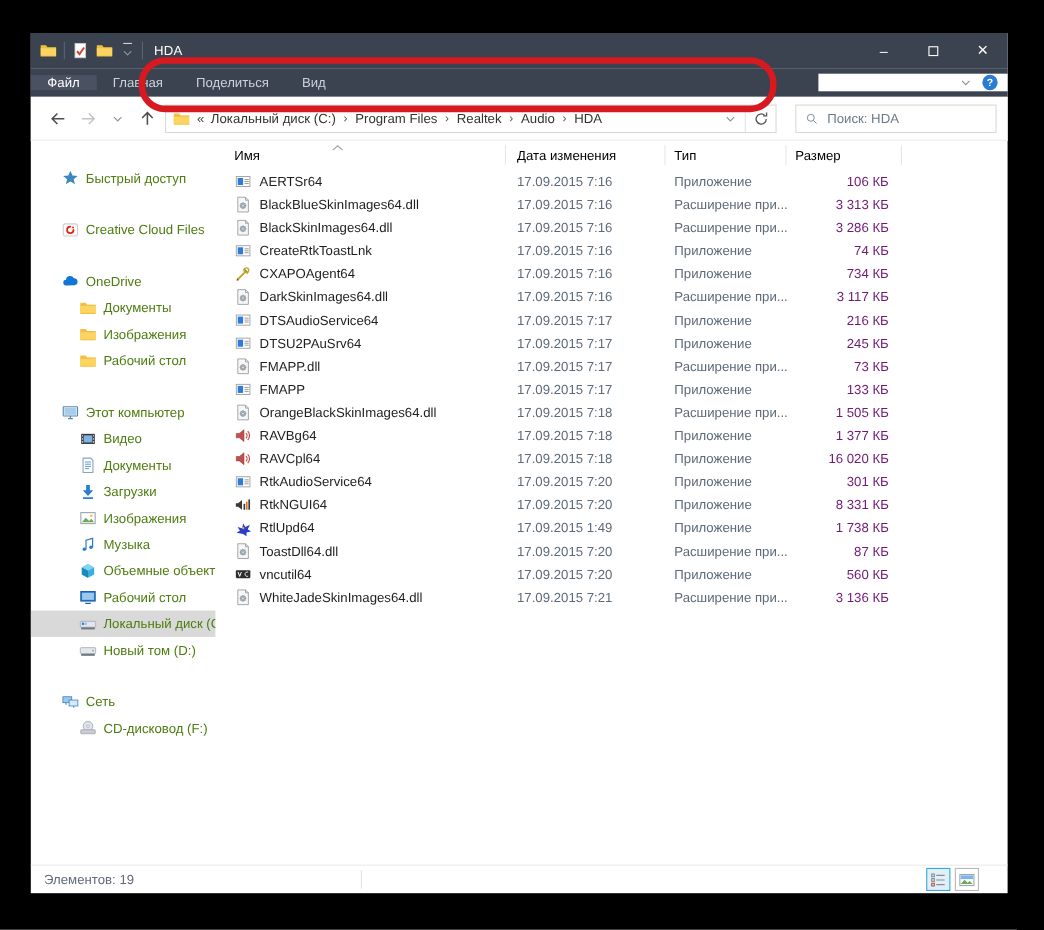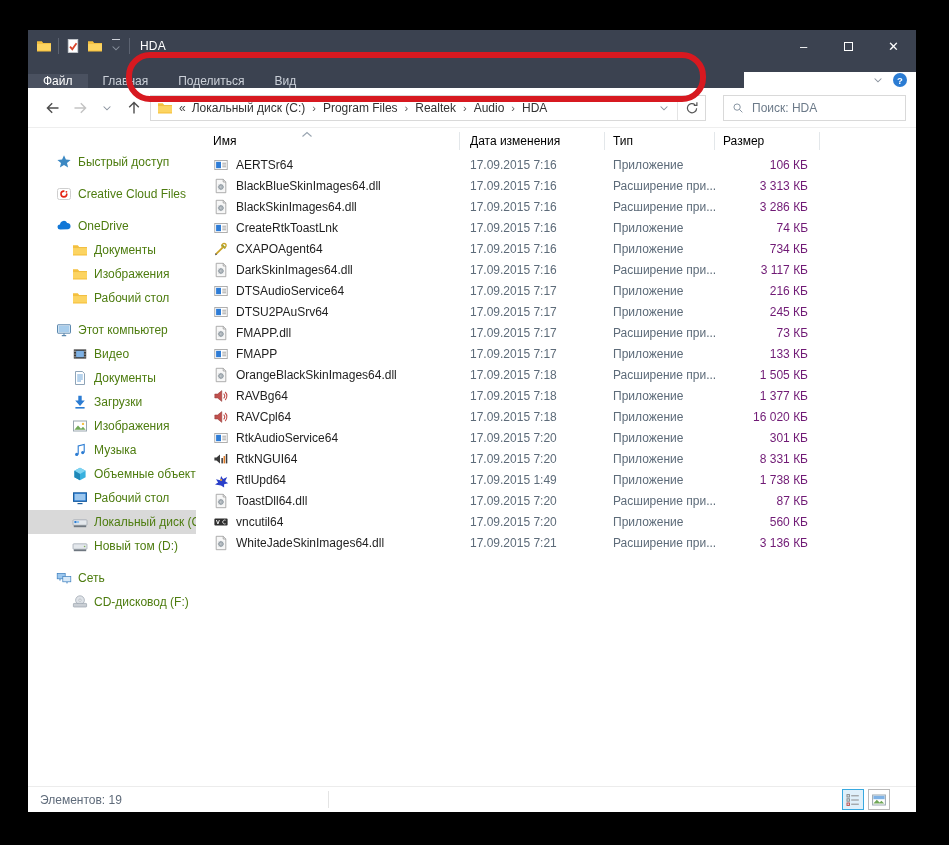--- a/index.html
+++ b/index.html
@@ -19,21 +19,21 @@
   .win-title { margin-left:4px; letter-spacing:.2px; }
   .win-controls { margin-left:auto; display:flex; height:100%; }
   .win-btn { width:45px; height:100%; display:flex; align-items:center; justify-content:center;
              color:#fff; font-size:13px; }
   .maxbox { width:9px; height:9px; border:1px solid #fff; display:inline-block; }
   .ic { display:inline-flex; width:16px; height:16px; flex:0 0 16px; }
   .ic svg { width:100%; height:100%; }
   .ic12 { width:12px; height:12px; flex:0 0 12px; }
 
   
-  .menubar { height:26px; background:#3b4250; display:flex; align-items:flex-end; flex:0 0 auto; }
+  .menubar { height:26px; background:#3b4250; display:flex; align-items:center; flex:0 0 auto; }
   .menu-tabs { display:flex; flex:1; }
   .menu-tab { padding:0 15px; display:flex; align-items:center; font-size:12px; color:#ccd1d9; }
   .menu-tab.active { background:#4a5160; color:#fff; }
   .menu-right { width:172px; background:#fff; display:flex; align-items:center;
                 justify-content:flex-end; gap:8px; padding-right:8px; }
 
   
   .navrow { height:40px; background:#fff; display:flex; align-items:center;
             padding:0 10px 0 14px; gap:5px; flex:0 0 auto; position:relative;
             border-bottom:1px solid #eee; }
@@ -53,21 +53,21 @@
   .red-annotation { position:absolute; left:98px; top:-36px; width:580px; height:50px;
                     border:6px solid #d71920; border-radius:24px; pointer-events:none; z-index:50; }
 
   
   .main { flex:1; display:flex; overflow:hidden; }
   .sidebar { width:168px; flex:0 0 168px; padding-top:22px; overflow:hidden; }
   .side-item { height:24px; display:flex; align-items:center; gap:6px; font-size:12px;
                color:#4d7c0f; white-space:nowrap; overflow:hidden; }
   .side-item.lvl0 { padding-left:28px; }
   .side-item.lvl1 { padding-left:44px; }
-  .side-item.group-start { margin-top:8px;text-align:center; }
+  .side-item.group-start { margin-top:23px;text-align:center; }
   .side-item.selected { background:#d9d9d9; }
 
   .content { flex:1; position:relative; }
   .grid-cols { display:grid; grid-template-columns:264px 145px 110px 105px; }
   .list-header { height:26px; align-items:center; font-size:12px; color:#000000; position:relative; }
   .list-header .hcell { height:18px; display:flex; align-items:center; border-right:1px solid #e3e7ea; }
   .hc-name { padding-left:17px; position:relative; }
   .hc-date { padding-left:10px; }
   .hc-type { padding-left:8px; }
   .hc-size { padding-left:8px; }

